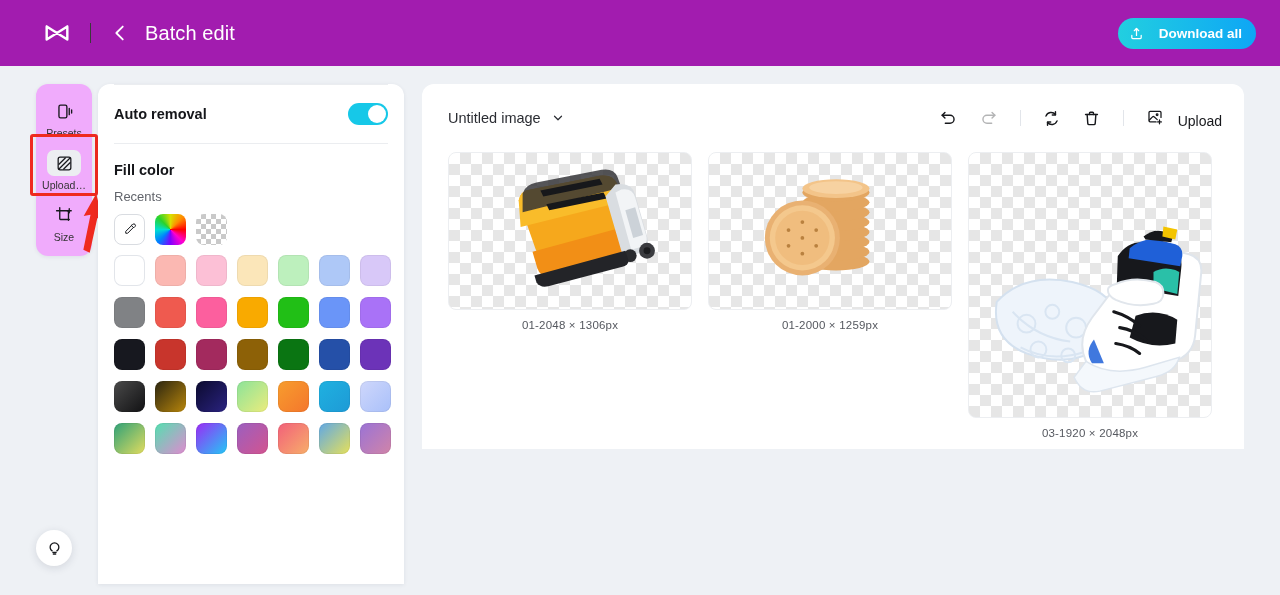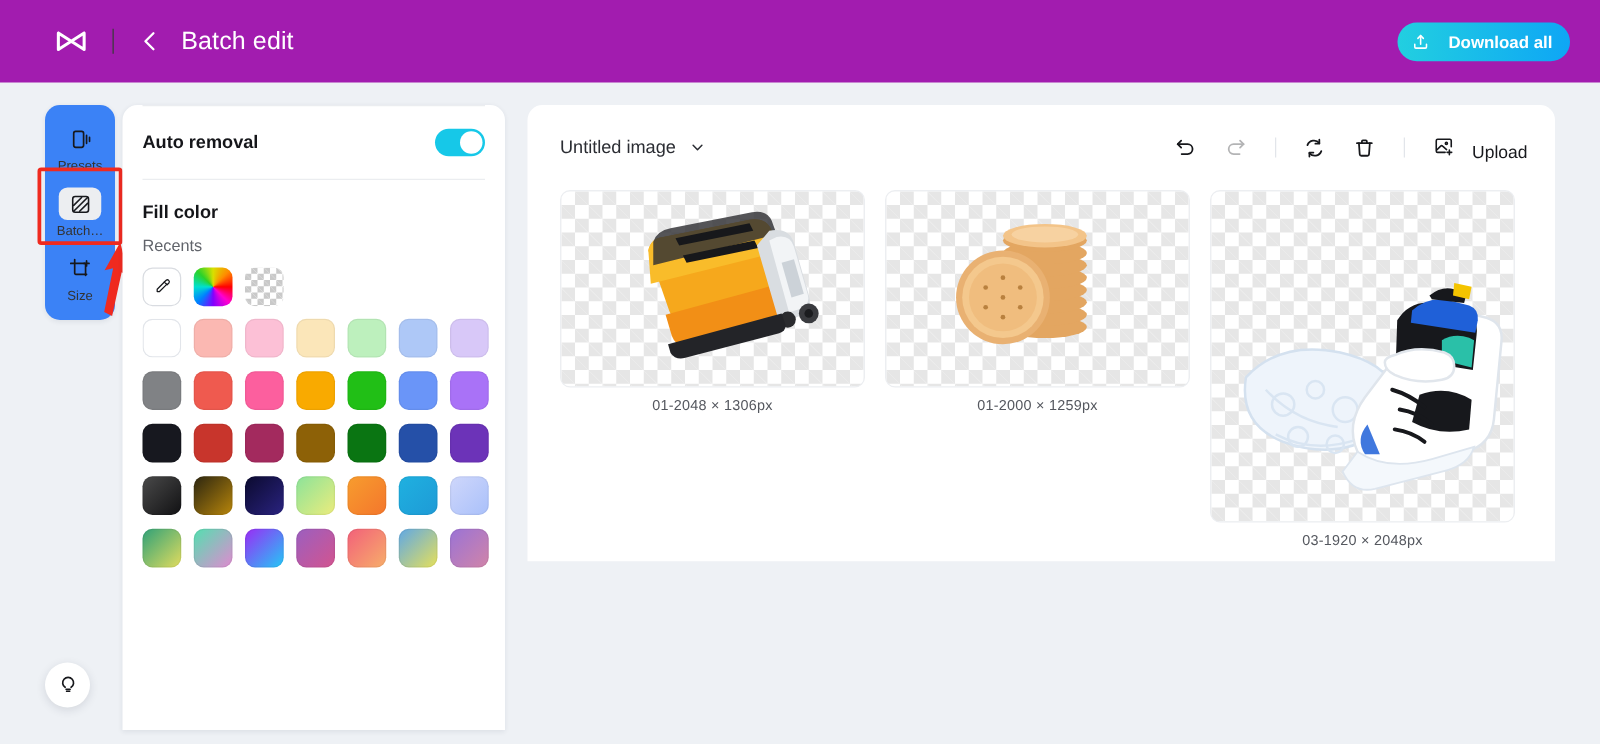--- a/index.html
+++ b/index.html
@@ -28,21 +28,21 @@
     background: linear-gradient(90deg, #22cfe0 0%, #0ea6f5 100%);
     color: #fff; font-size: 13.5px; font-weight: 700;
     display: flex; align-items: center; gap: 15px; cursor: pointer; border: none;
     font-family: "Liberation Sans", sans-serif;
   }
   .dl-btn svg { display: block; }
 
   
   .rail {
     position: absolute; left: 36px; top: 84px; width: 56px;
-    background: #3b82f6; border-radius: 12px; padding: 8px 0 10px 0;
+    background: #f0abfc; border-radius: 12px; padding: 8px 0 10px 0;
     box-shadow: 0 1px 4px rgba(30,40,60,.08);
     display: flex; flex-direction: column; align-items: center; gap: 2px;
   }
   .rail-item {
     width: 48px; padding: 6px 0 3px 0; border-radius: 8px;
     display: flex; flex-direction: column; align-items: center; gap: 3px;
     cursor: pointer;
   }
   .rail-item .ricon {
     width: 34px; height: 26px; display: flex; align-items: center; justify-content: center;
@@ -183,21 +183,21 @@
     <span class="rail-label">Presets</span>
   </div>
 
   <div class="rail-item active">
     <span class="ricon">
       <svg viewBox="0 0 24 24" width="19" height="19" fill="none" stroke="#17181c" stroke-width="1.6" stroke-linecap="round" stroke-linejoin="round">
         <rect x="4" y="4" width="16" height="16" rx="2.5"></rect>
         <path d="M5 13 13 5M5 19 19 5M11 19l8-8"></path>
       </svg>
     </span>
-    <span class="rail-label">Batch…</span>
+    <span class="rail-label">Upload…</span>
   </div>
 
   <div class="rail-item">
     <span class="ricon">
       <svg viewBox="0 0 24 24" width="19" height="19" fill="none" stroke="#17181c" stroke-width="1.7" stroke-linecap="round" stroke-linejoin="round">
         <path d="M6 2v14a1 1 0 0 0 1 1h11"></path>
           <path d="M2 6h14a1 1 0 0 1 1 1v11"></path>
         <path d="M18 3.5v5M15.5 6h5"></path>
       </svg>
     </span>

